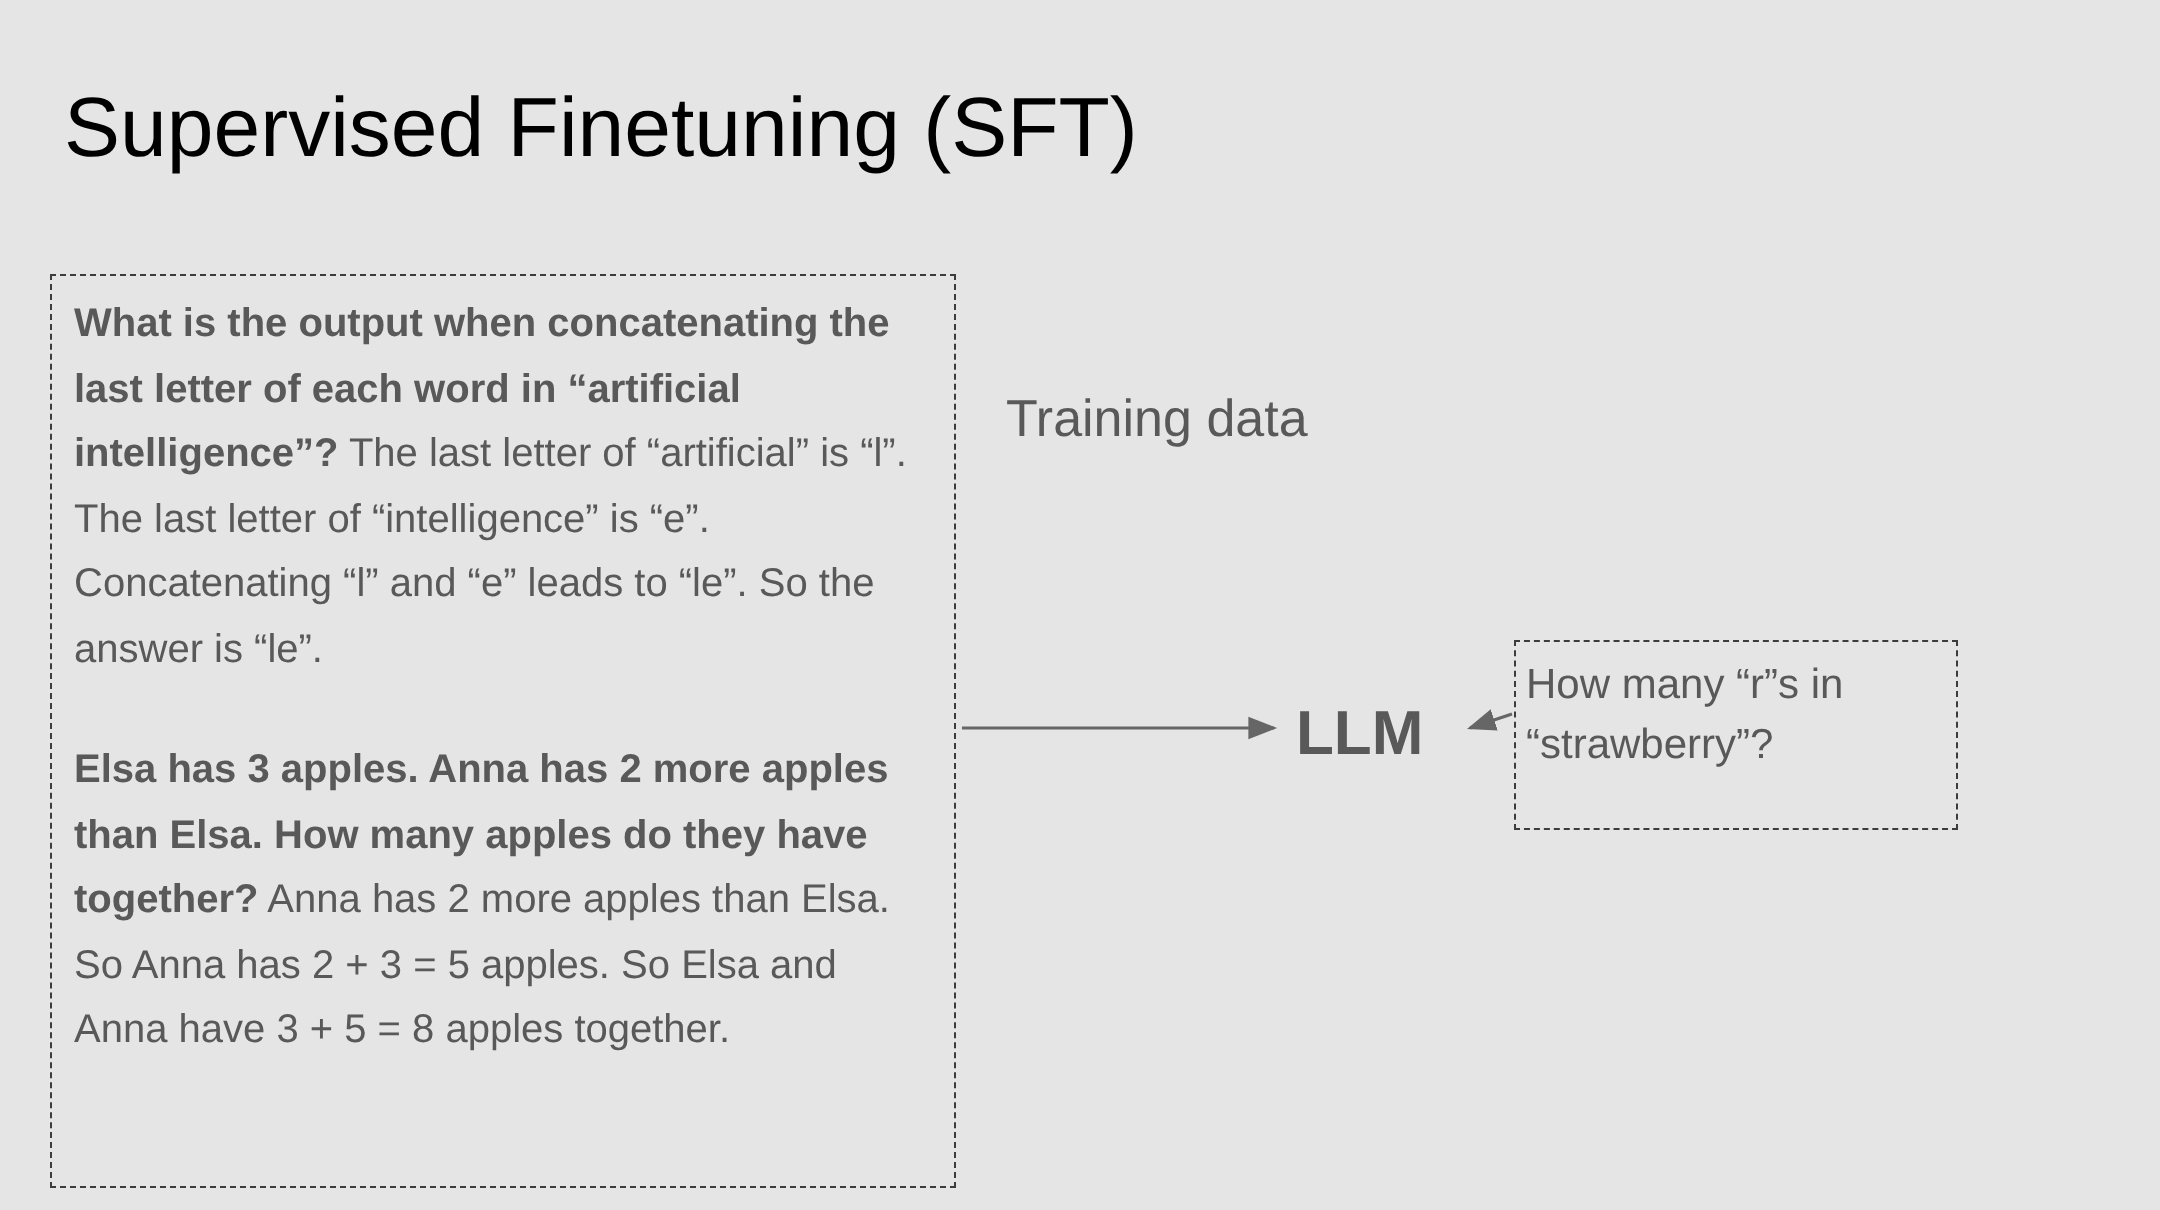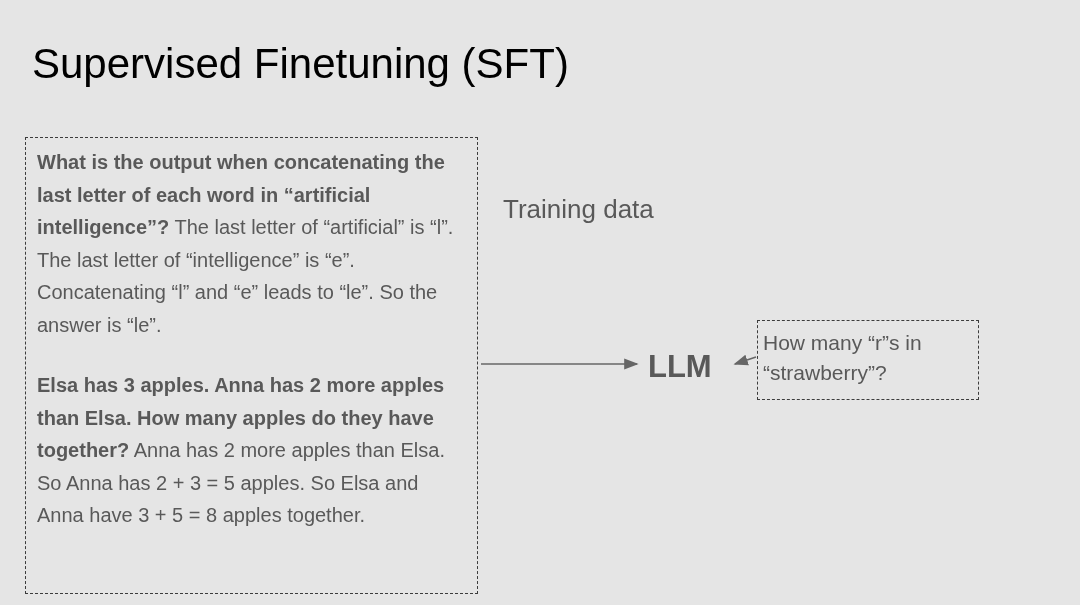--- a/index.html
+++ b/index.html
@@ -54,21 +54,21 @@
     font-size: 31px;
     color: #595959;
     white-space: nowrap;
     font-weight: bold;
   }
   .test-box {
     position: absolute;
     left: 757px;
     top: 320px;
     width: 222px;
-    height: 80px;
+    height: 95px;
     border: 1.5px dashed #3c3c3c;
     padding: 7px 5px;
     color: #595959;
     font-size: 21px;
     line-height: 30px;
   }
   .arrows {
     position: absolute;
     left: 0; top: 0;
     width: 1080px; height: 605px;

